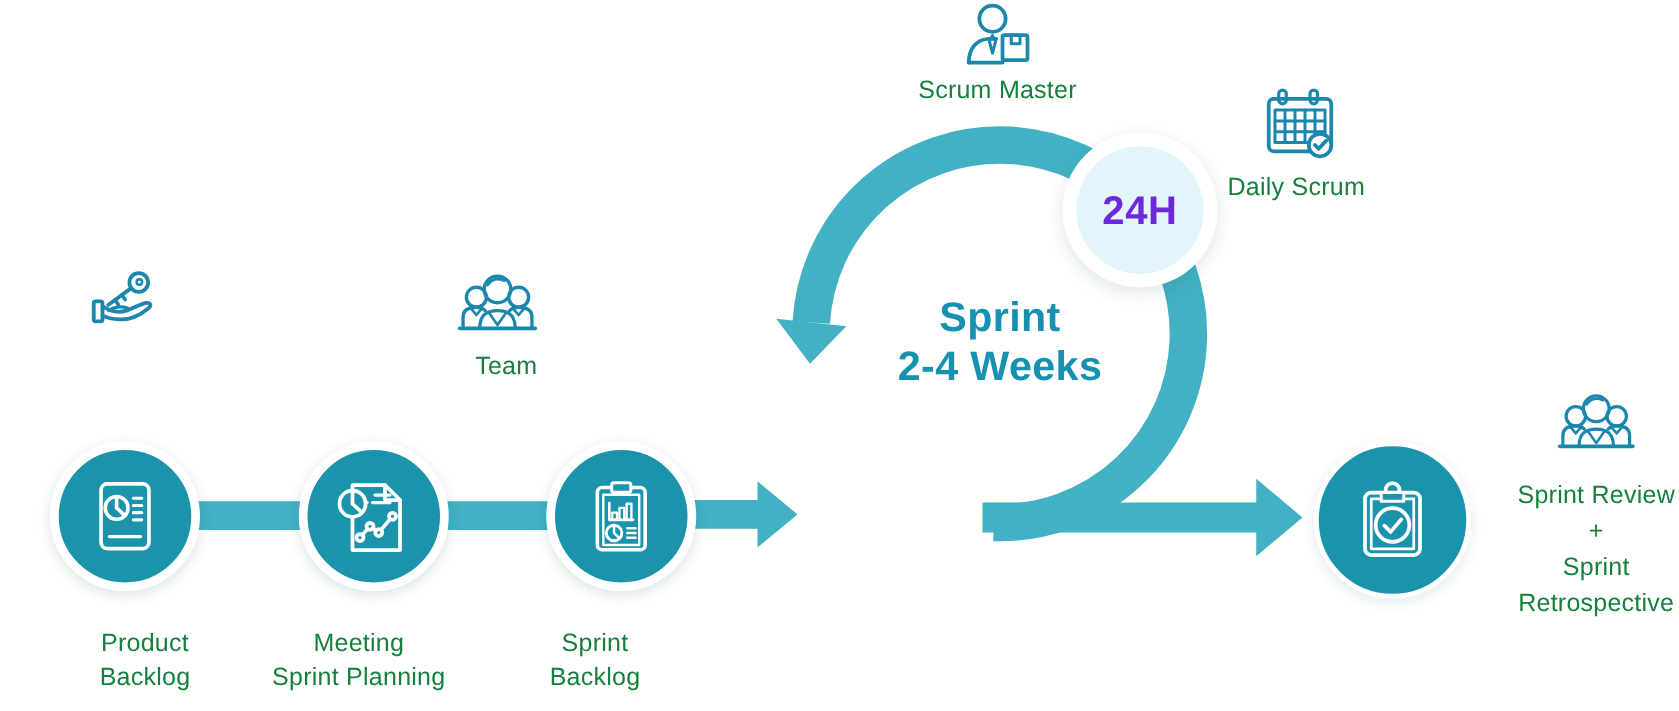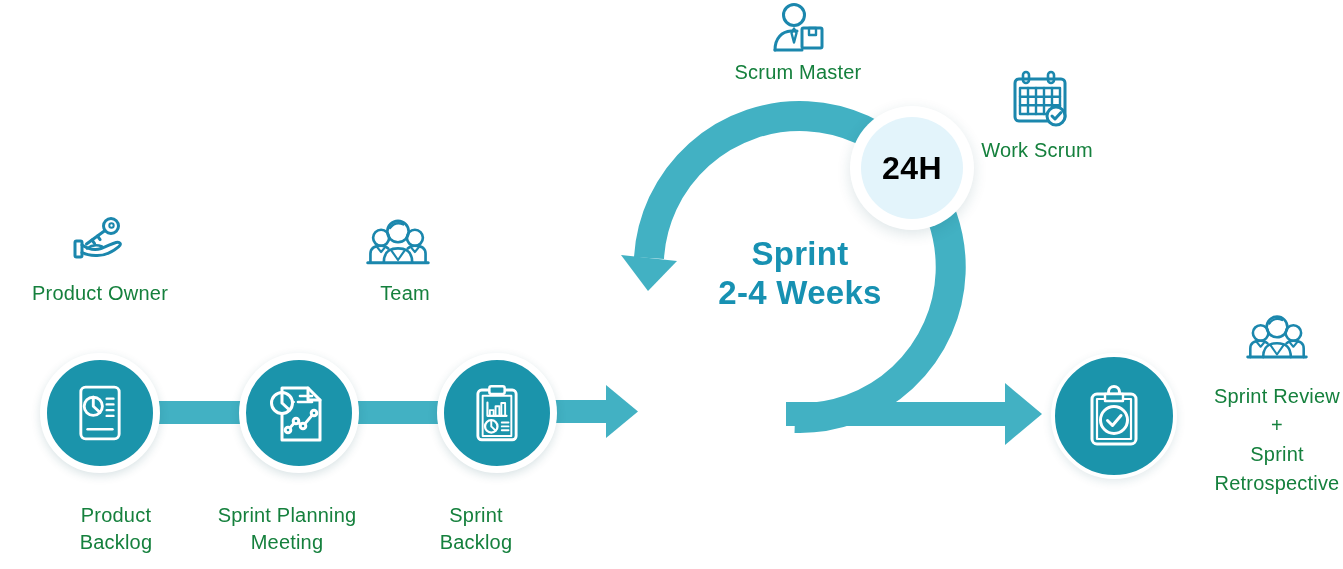--- a/index.html
+++ b/index.html
@@ -37,21 +37,21 @@
   
   .badge-24h {
     position:absolute; left:850px; top:106px; width:124px; height:124px;
     border-radius:50%; background:#ffffff;
     box-shadow:0 4px 14px rgba(20,80,95,.14);
     display:flex; align-items:center; justify-content:center;
   }
   .badge-24h-inner {
     width:102px; height:102px; border-radius:50%; background:#e3f4fb;
     display:flex; align-items:center; justify-content:center;
-    font-weight:700; font-size:32px; color:#000000; letter-spacing:.5px;
+    font-weight:700; font-size:32px; color:#6d28d9; letter-spacing:.5px;
   }
 </style>
 </head>
 <body>
 
 <div class="stage">
 
   <svg class="abs" style="left:0; top:0;" width="1343" height="569" viewBox="0 0 1343 569">
 
     <rect x="100" y="401" width="199" height="23" fill="#42b1c3"></rect>
@@ -76,21 +76,20 @@
 
   <svg class="abs" style="left:72px; top:214px;" width="58" height="56" viewBox="0 0 58 56" fill="none" stroke="#1b87ad" stroke-width="3" stroke-linecap="round" stroke-linejoin="round">
     <circle cx="39" cy="12" r="7.5"></circle>
     <circle cx="39.5" cy="11.5" r="2.2" stroke-width="2"></circle>
     <path d="M33 16.5 L14.5 30"></path>
     <path d="M20 26 l2.6 3.6 M25.5 22 l2.6 3.6"></path>
     <rect x="3" y="27" width="7" height="16" rx="1.5"></rect>
     <path d="M10 31 C16 35 23 36.5 29 34.5 C35 32.5 40 29.5 44 28.5 C48 27.6 50 30 46.5 32.8 C39.5 38.6 31 42 23.5 41.5 C18 41.2 13 40 10 38.5"></path>
     <path d="M15 34.5 C19 31.5 25 30.5 30 32.5" stroke-width="2.6"></path>
   </svg>
-  <div class="abs label" style="left:0px; top:280px; width:200px;">Product Owner</div>
 
   <svg class="abs" style="left:366px; top:216px;" width="64" height="56" viewBox="0 0 72 62" fill="none" stroke="#1b87ad" stroke-width="3" stroke-linecap="round" stroke-linejoin="round">
     <circle cx="17" cy="24" r="9"></circle>
     <circle cx="55" cy="24" r="9"></circle>
     <circle cx="36" cy="17" r="12"></circle>
     <path d="M27 13 Q33 5 42 9" stroke-width="2.6"></path>
     <path d="M5 52 V42 C5 35 10 33 17 33 C20 33 23 34 25 36"></path>
     <path d="M67 52 V42 C67 35 62 33 55 33 C52 33 49 34 47 36"></path>
     <path d="M12 34 L17 40 L22 34" stroke-width="2.4"></path>
     <path d="M50 34 L55 40 L60 34" stroke-width="2.4"></path>
@@ -113,21 +112,21 @@
   <svg class="abs" style="left:1012px; top:70px;" width="56" height="58" viewBox="0 0 56 58" fill="none" stroke="#1b87ad" stroke-width="3" stroke-linecap="round" stroke-linejoin="round">
     <rect x="3" y="9" width="50" height="42" rx="4"></rect>
     <rect x="11" y="2" width="6" height="11" rx="3" stroke-width="2.6"></rect>
     <rect x="36" y="2" width="6" height="11" rx="3" stroke-width="2.6"></rect>
     <rect x="8" y="18" width="40" height="26" stroke-width="2.4"></rect>
     <path d="M16 18 V44 M24 18 V44 M32 18 V44 M40 18 V44" stroke-width="2.4"></path>
     <path d="M8 26.7 H48 M8 35.3 H48" stroke-width="2.4"></path>
     <circle cx="44" cy="46" r="9" fill="#ffffff"></circle>
     <path d="M40 46 l3 3 l6 -6.5"></path>
   </svg>
-  <div class="abs label" style="left:937px; top:137px; width:200px;">Work Scrum</div>
+  <div class="abs label" style="left:937px; top:137px; width:200px;">Daily Scrum</div>
 
   <div class="badge-24h">
     <div class="badge-24h-inner">24H</div>
   </div>
 
   <div class="abs accent-big" style="left:680px; top:234px; width:240px;">
     <div>Sprint</div>
     <div>2-4 Weeks</div>
   </div>
 
@@ -155,22 +154,22 @@
       <path d="M28 20 h14" stroke-width="2.6"></path>
       <circle cx="24" cy="20" r="1" fill="#ffffff" stroke="none"></circle>
       <polyline points="18,48 26,39 33,44 44,31" stroke-width="2.8"></polyline>
       <circle cx="18" cy="48" r="2.8" fill="#1b94ab"></circle>
       <circle cx="26" cy="39" r="2.8" fill="#1b94ab"></circle>
       <circle cx="33" cy="44" r="2.8" fill="#1b94ab"></circle>
       <circle cx="44" cy="31" r="2.8" fill="#1b94ab"></circle>
     </svg>
   </div>
   <div class="abs label" style="left:187px; top:502px; width:200px;">
+    <div>Meeting</div>
     <div>Sprint Planning</div>
-    <div>Meeting</div>
   </div>
 
   <div class="big-circle" style="left:437px; top:353px;">
     <svg width="44" height="58" viewBox="0 0 46 60" fill="none" stroke="#ffffff" stroke-width="3" stroke-linecap="round" stroke-linejoin="round">
       <rect x="3" y="6" width="40" height="52" rx="4"></rect>
       <rect x="8" y="12" width="30" height="42" stroke-width="2"></rect>
       <rect x="15" y="2" width="16" height="8" rx="2" fill="#1b94ab" stroke-width="2.6"></rect>
       <path d="M13 19 V33 H33" stroke-width="2.2"></path>
       <rect x="15.5" y="27" width="4" height="6" stroke-width="2"></rect>
       <rect x="21.5" y="23" width="4" height="10" stroke-width="2"></rect>

